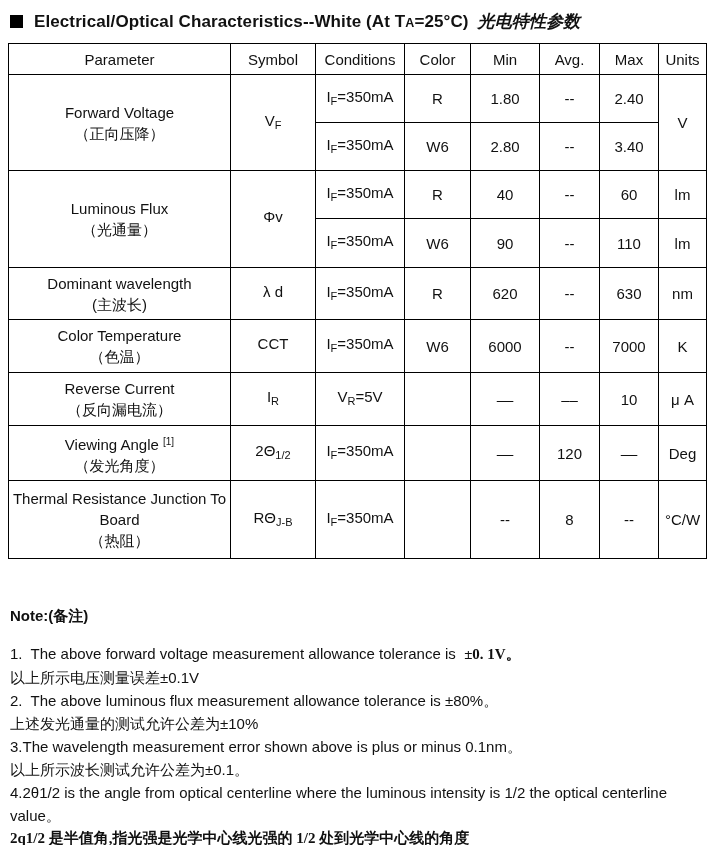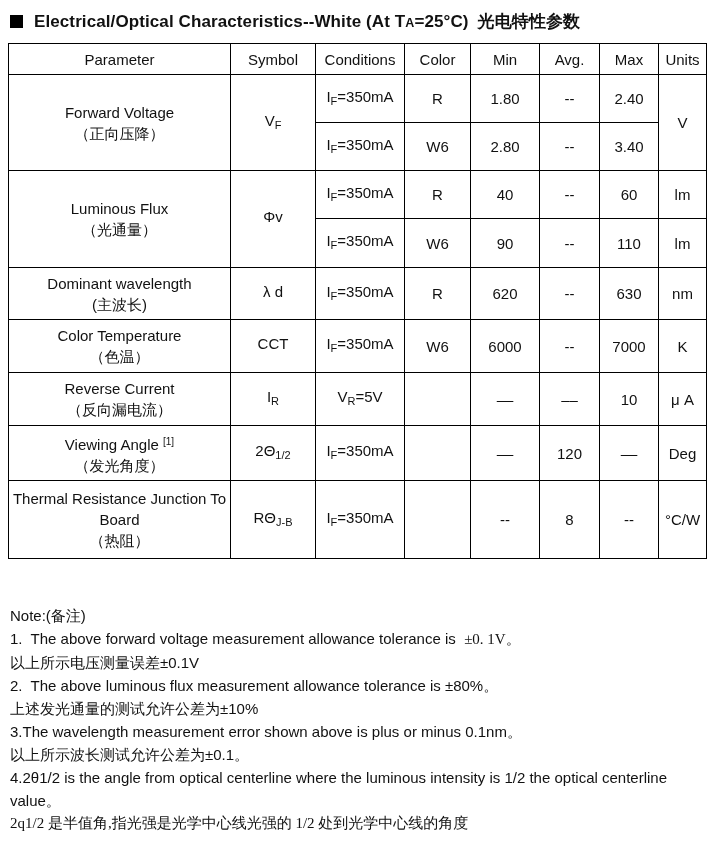--- a/index.html
+++ b/index.html
@@ -20,21 +20,21 @@
     letter-spacing: 0.1px;
   }
   .bullet {
     display: inline-block;
     width: 13px; height: 13px;
     background: #000;
     margin-right: 11px;
     flex: 0 0 auto;
   }
   .tsub { font-size: 12.5px; font-weight: bold; }
-  .title-cn { margin-left: 9px; font-weight: bold; }
+  .title-cn { margin-left: 9px; font-weight: bold; font-style: italic; }
 
   
   table.spec {
     border-collapse: collapse;
     table-layout: fixed;
     width: 698px;
     margin-top: 10px;
   }
   table.spec th, table.spec td {
     border: 1.5px solid #000;
@@ -51,27 +51,27 @@
   tr.h49   { height: 49px; }
   tr.h52   { height: 52px; }
   tr.h53   { height: 53px; }
   tr.h55   { height: 55px; }
   tr.h77   { height: 78px; }
   .sb { font-size: 11px; vertical-align: -3px; }
   .sp { font-size: 10px; vertical-align: 5px; }
 
   
   .notes { margin-top: 45px; font-size: 15px; margin-left: 2px; }
-  .notes-heading { line-height: 23px; }
+  .notes-heading { margin-bottom: 15px; line-height: 23px; font-weight: bold; }
   .note-line {
     line-height: 23px;
     white-space: pre-wrap;
     width: 700px;
   }
-  .serif { font-family: "Liberation Serif", serif; }
+  .serif { font-family: "Liberation Serif", serif; font-weight: bold; }
 </style>
 </head>
 <body>
 
 <div class="page">
 
   <div class="title-row">
     <span class="bullet"></span>
     <span><span>Electrical/Optical Characteristics--White (At T</span><span class="tsub">A</span><span>=25°C)</span><span class="title-cn">光电特性参数</span></span>
   </div>

